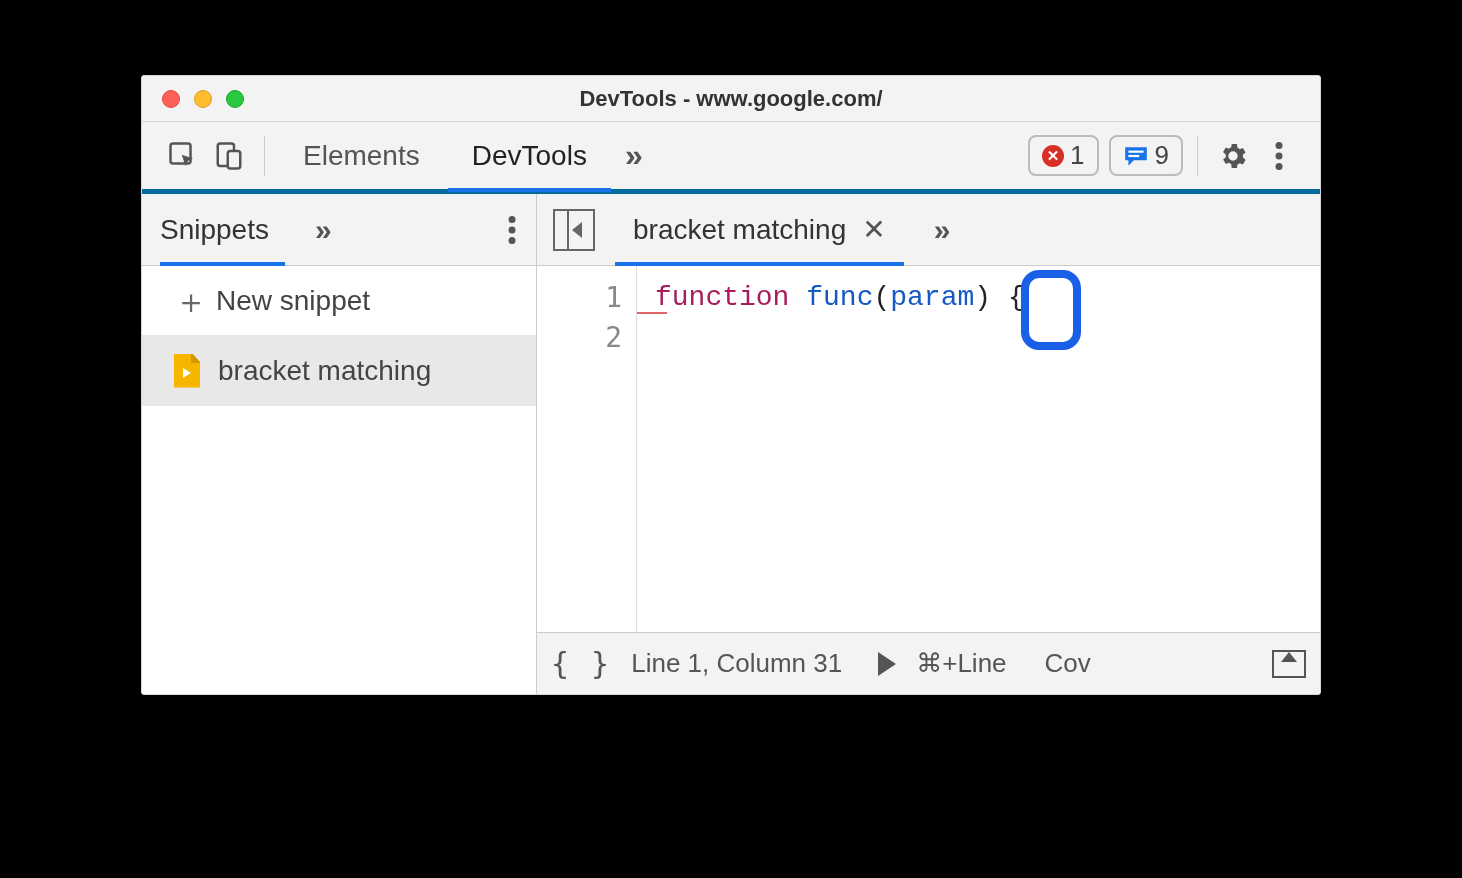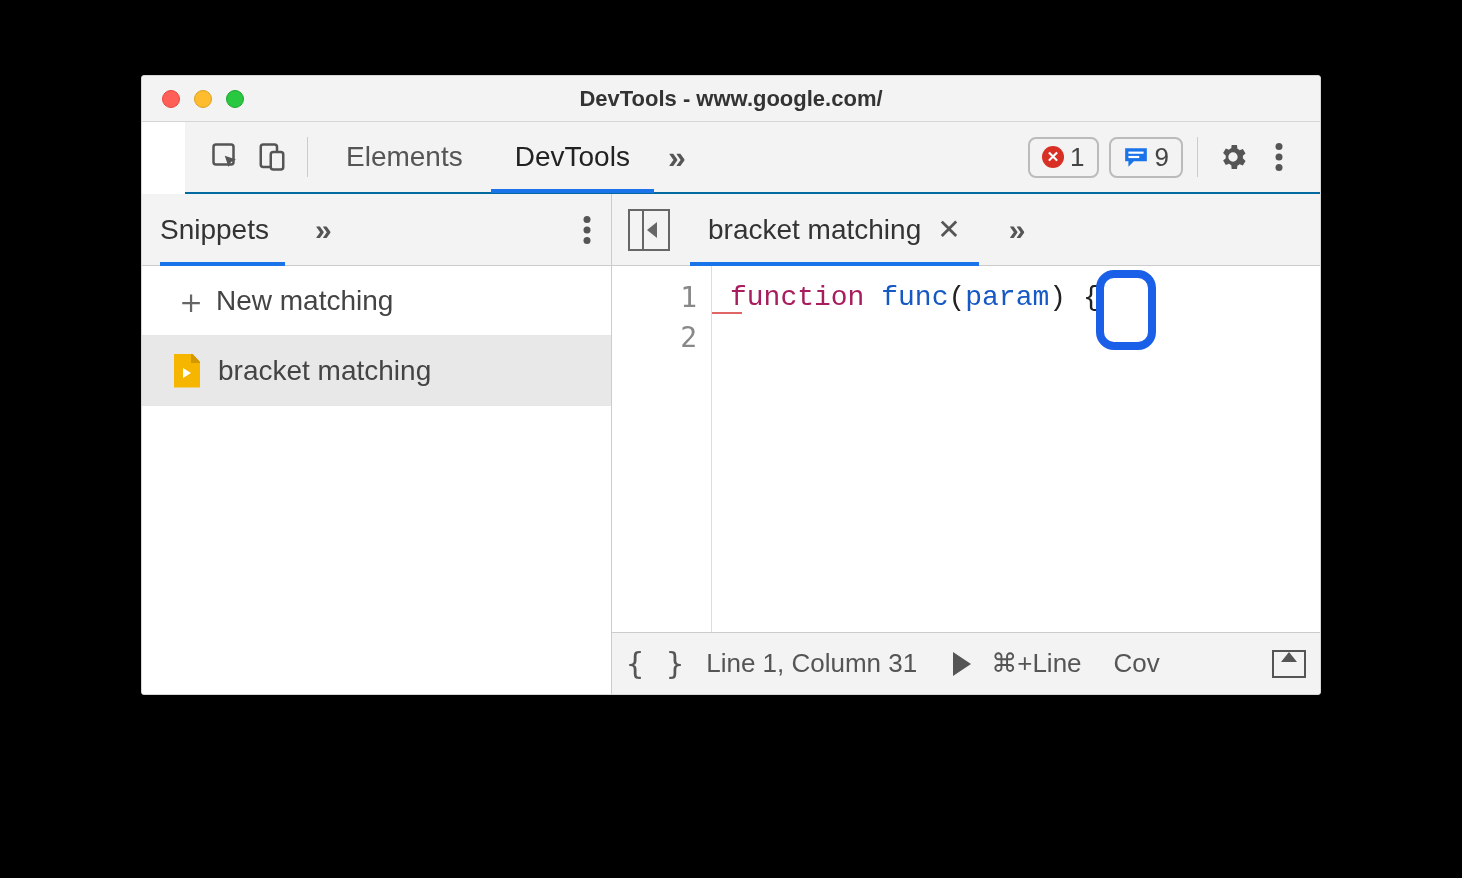--- a/index.html
+++ b/index.html
@@ -48,27 +48,26 @@
       text-align: center;
       font-size: 22px;
       font-weight: 600;
       color: #333;
       pointer-events: none;
     }
     
     .toolbar {
       height: 72px;
       background: #f3f3f3;
-      border-bottom: 2px solid #0369a1;
+      border-bottom: 5px solid #0369a1;
       display: flex;
       align-items: center;
       padding: 0 20px;
       gap: 4px;
       color: #555;
-      margin-left: 43px;
     }
     .tb-icon {
       width: 42px; height: 42px;
       display: flex; align-items: center; justify-content: center;
     }
     .tb-divider { width: 1px; height: 40px; background: #ccc; margin: 0 10px; }
     .tb-tab {
       padding: 0 24px;
       height: 72px;
       display: flex;
@@ -108,21 +107,21 @@
       font-size: 32px; color: #555; font-weight: 700; padding: 0 10px;
     }
     
     .main {
       flex: 1;
       display: flex;
       overflow: hidden;
     }
     
     .sidebar {
-      width: 470px;
+      width: 395px;
       border-right: 1px solid #ccc;
       display: flex;
       flex-direction: column;
       background: #f3f3f3;
     }
     .sb-tabs {
       height: 72px;
       display: flex;
       align-items: center;
       padding-left: 18px;
@@ -348,21 +347,21 @@
         <div class="sb-more">
           <svg width="8" height="28" viewBox="0 0 6 24" fill="#555">
               <circle cx="3" cy="3" r="3"></circle>
               <circle cx="3" cy="12" r="3"></circle>
               <circle cx="3" cy="21" r="3"></circle>
             </svg>
         </div>
       </div>
       <div class="sb-row">
         <div class="plus">＋</div>
-        <span>New matching</span>
+        <span>New snippet</span>
       </div>
       <div class="sb-list">
         <div class="sb-row sel">
           <div class="file-icon">
               <span></span>
             </div>
           <span>bracket matching</span>
         </div>
       </div>
     </div>
@@ -387,21 +386,21 @@
           <span class="kw">function</span><span> </span><span class="fn">func</span><span class="pn">(</span><span class="pr">param</span><span class="pn">)</span><span> </span><span class="pn">{</span>
           <div class="underline" style="left:0; width:30px;"></div>
           <div class="highlight-ring" style="left:384px;"></div>
         </div>
       </div>
       <div class="statusbar">
         <span class="braces">{ }</span>
         <span>Line 1, Column 31</span>
         <div class="run-arrow"></div>
         <span>⌘+Line</span>
-        <span style="margin-left:12px;">Cov</span>
+        <span style="margin-left:18px;">Cov</span>
         <div class="st-right">
           <div class="drawer-icon">
               <span></span>
             </div>
         </div>
       </div>
     </div>
 
   </div>
 </div>

